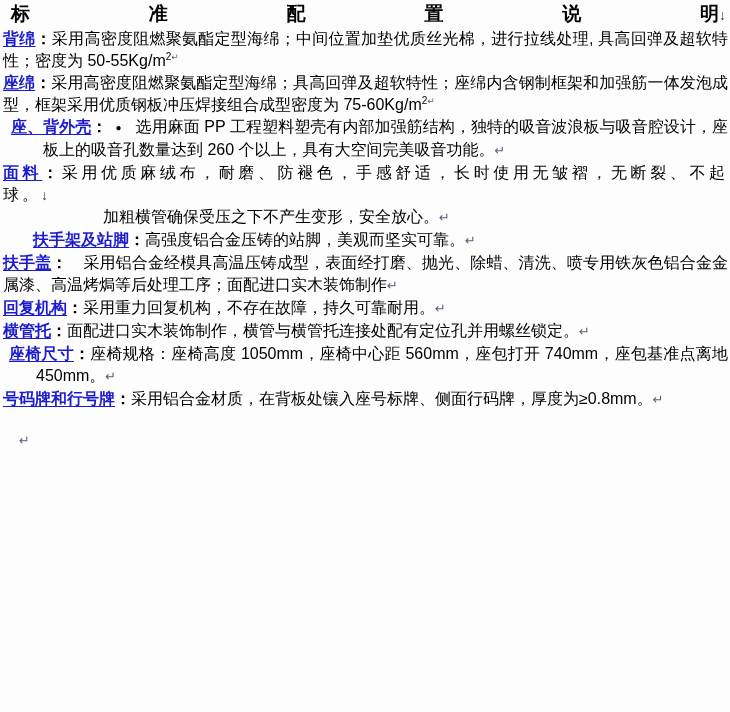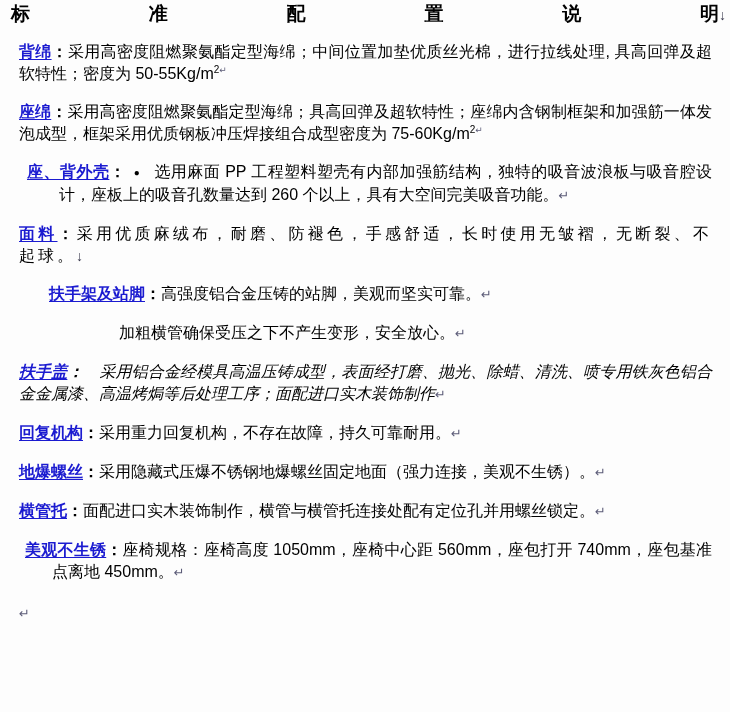--- a/index.html
+++ b/index.html
@@ -11,37 +11,37 @@
   .doc{padding:2px 2px 0 3px;}
   
   .title-row{
     display:flex;justify-content:space-between;align-items:flex-start;
     padding:2px 2px 0 8px;font-size:19px;font-weight:bold;line-height:20px;
     margin-bottom:3px;
   }
   .title-last{white-space:nowrap;}
   
   p.para{
-    margin:16px;font-size:16px;line-height:22px;text-align:justify;
+    margin:0;font-size:16px;line-height:22px;text-align:justify;
   }
   .label{color:#1b1bd0;font-weight:bold;text-decoration:underline;text-underline-offset:2px;}
   .colon{font-weight:bold;}
   .mark{color:#5c5c78;font-size:13px;}
   .dmark{color:#3c3c50;font-size:14px;}
   sup.sup{font-size:10px;line-height:0;}
   sup.sup .mark{font-size:9px;}
   .p1{margin-top:4px;}
   .p2{margin-top:2px;}
   .p3{margin-top:4px;padding-left:40px;text-indent:-32px;}
   .bullet{font-size:10px;margin:0 14px 0 8px;vertical-align:1px;}
   .p4{margin-top:16px;}
   .p5{margin-top:12px;letter-spacing:3px;text-align:left;}
   .p6a{margin-top:22px;padding-left:30px;text-align:left;}
   .p6b{margin-top:14px;padding-left:100px;text-align:left;}
-  .p7{margin-top:10px;line-height:25px;font-style:italic;}
+  .p7{margin-top:10px;line-height:25px;}
   .gap{margin-left:16px;}
   .p8{margin-top:20px;text-align:left;}
   .p9{margin-top:12px;text-align:left;}
   .p10{margin-top:14px;text-align:left;}
   .p11{
     margin-top:16px;font-size:20px;line-height:42px;
     padding-left:33px;text-indent:-27px;
   }
   .p11 .sublabel{font-weight:normal;}
   .p12{margin-top:22px;text-align:left;}
@@ -63,30 +63,30 @@
 
   <p class="para p1"><span class="label">背绵</span><span class="colon">：</span><span>采用高密度阻燃聚氨酯定型海绵；中间位置加垫优质丝光棉，进行拉线处理, 具高回弹及超软特性；密度为 50-55Kg/m</span><sup class="sup"><span>2</span><span class="mark">↵</span></sup></p>
 
   <p class="para p2"><span class="label">座绵</span><span class="colon">：</span><span>采用高密度阻燃聚氨酯定型海绵；具高回弹及超软特性；座绵内含钢制框架和加强筋一体发泡成型，框架采用优质钢板冲压焊接组合成型密度为 75-60Kg/m</span><sup class="sup"><span>2</span><span class="mark">↵</span></sup></p>
 
   <p class="para p3"><span class="label">座、背外壳</span><span class="colon">：</span><span class="bullet">●</span><span>选用麻面 PP 工程塑料塑壳有内部加强筋结构，独特的吸音波浪板与吸音腔设计，座板上的吸音孔数量达到 260 个以上，具有大空间完美吸音功能。</span><span class="mark">↵</span></p>
 
 
   <p class="para p5"><span class="label">面料</span><span class="colon">：</span><span>采用优质麻绒布，耐磨、防褪色，手感舒适，长时使用无皱褶，无断裂、不起球。</span><span class="dmark">↓</span></p>
 
+  <p class="para p6b"><span>加粗横管确保受压之下不产生变形，安全放心。</span><span class="mark">↵</span></p>
+
   <p class="para p6a"><span class="label">扶手架及站脚</span><span class="colon">：</span><span>高强度铝合金压铸的站脚，美观而坚实可靠。</span><span class="mark">↵</span></p>
-
-  <p class="para p6b"><span>加粗横管确保受压之下不产生变形，安全放心。</span><span class="mark">↵</span></p>
 
   <p class="para p7"><span class="label">扶手盖</span><span class="colon">：</span><span class="gap">采用铝合金经模具高温压铸成型，表面经打磨、抛光、除蜡、清洗、喷专用铁灰色铝合金金属漆、高温烤焗等后处理工序；面配进口实木装饰制作</span><span class="mark">↵</span></p>
 
   <p class="para p8"><span class="label">回复机构</span><span class="colon">：</span><span>采用重力回复机构，不存在故障，持久可靠耐用。</span><span class="mark">↵</span></p>
 
-  <p class="para p9"><span class="label">地爆螺丝</span><span class="colon">：</span><span>采用隐藏式压爆不锈钢地爆螺丝固定地面（强力连接，美观不生锈）。</span><span class="mark">↵</span></p>
 
   <p class="para p10"><span class="label">横管托</span><span class="colon">：</span><span>面配进口实木装饰制作，横管与横管托连接处配有定位孔并用螺丝锁定。</span><span class="mark">↵</span></p>
 
-  <p class="para p11"><span class="label">美观不生锈</span><span class="colon">：</span><span class="sublabel">座椅规格：</span><span>座椅高度 1050mm，座椅中心距 560mm，座包打开 740mm，座包基准点离地 450mm。</span><span class="mark">↵</span></p>
+  <p class="para p11"><span class="label">座椅尺寸</span><span class="colon">：</span><span class="sublabel">座椅规格：</span><span>座椅高度 1050mm，座椅中心距 560mm，座包打开 740mm，座包基准点离地 450mm。</span><span class="mark">↵</span></p>
 
+  <p class="para p12"><span class="label">号码牌和行号牌</span><span class="colon">：</span><span>采用铝合金材质，在背板处镶入座号标牌、侧面行码牌，厚度为≥0.8mm。</span><span class="mark">↵</span></p>
 
   <p class="trail"><span class="mark">↵</span></p>
 
 </div>
 
 </body></html>

